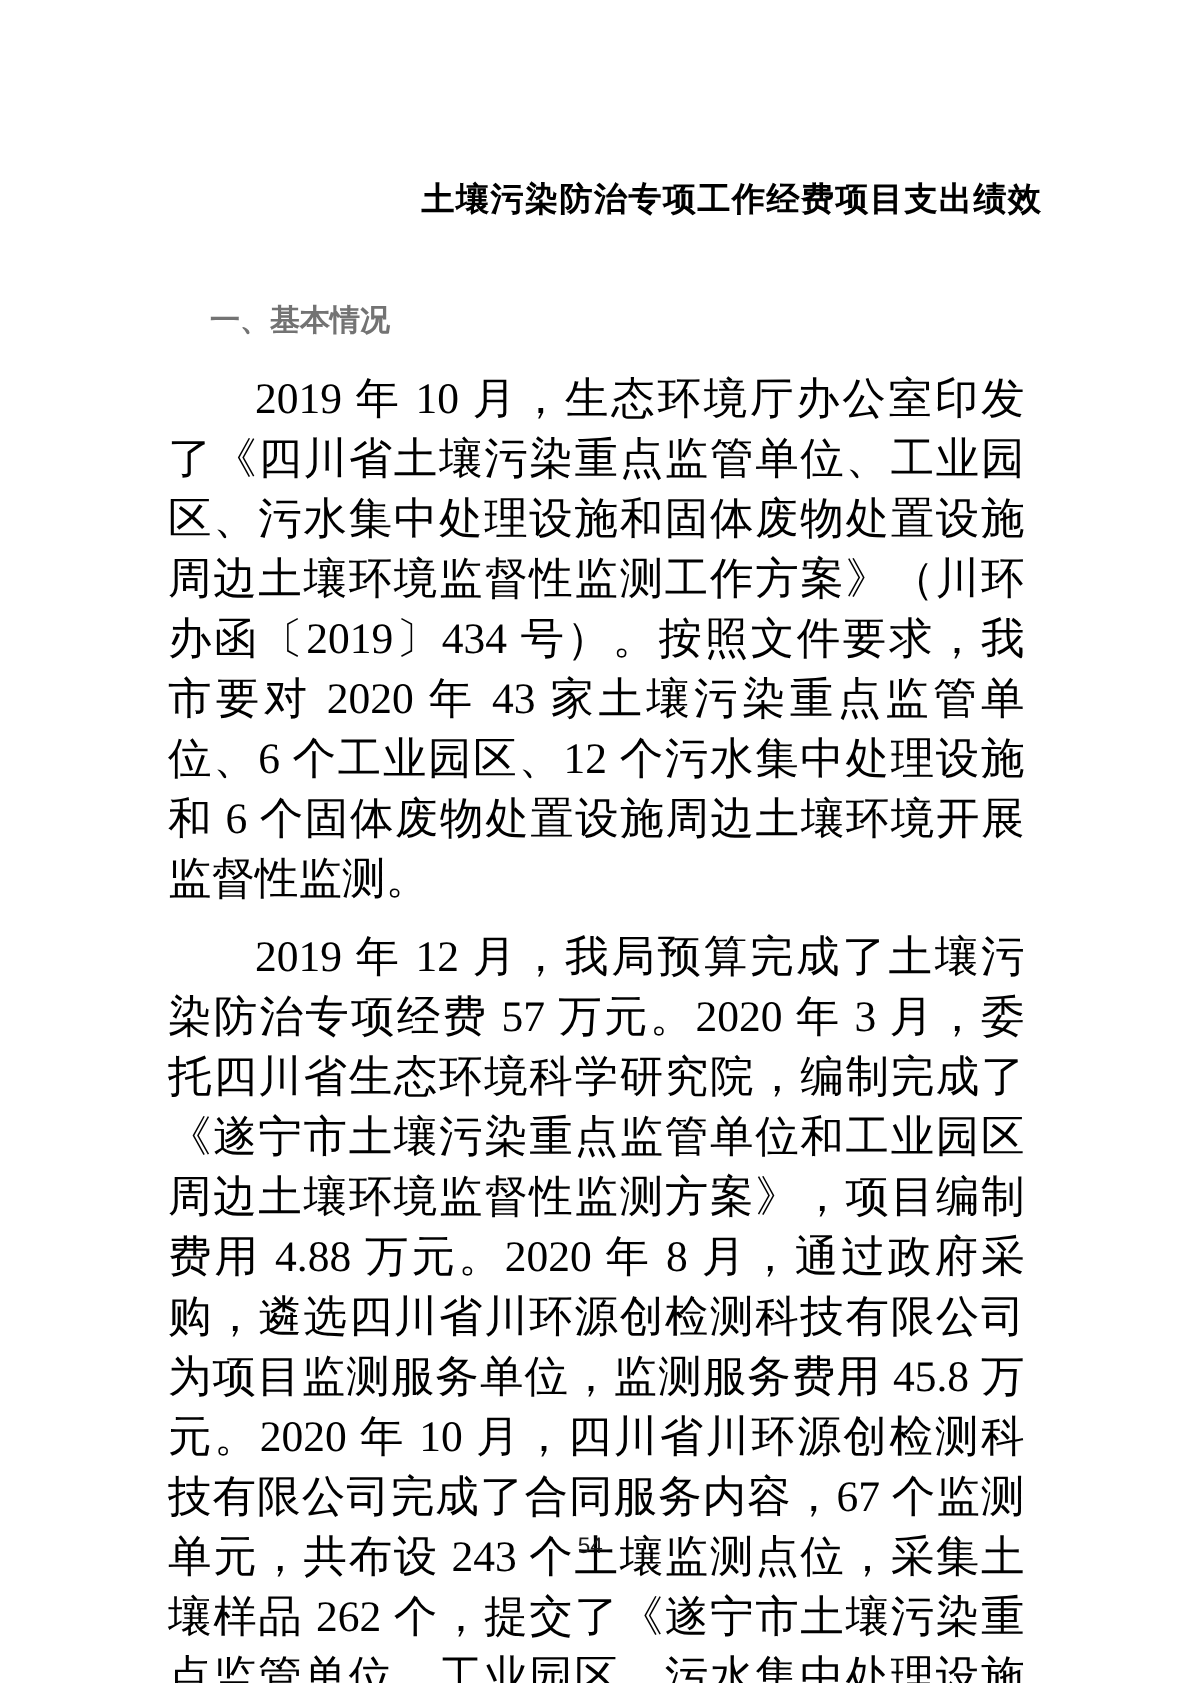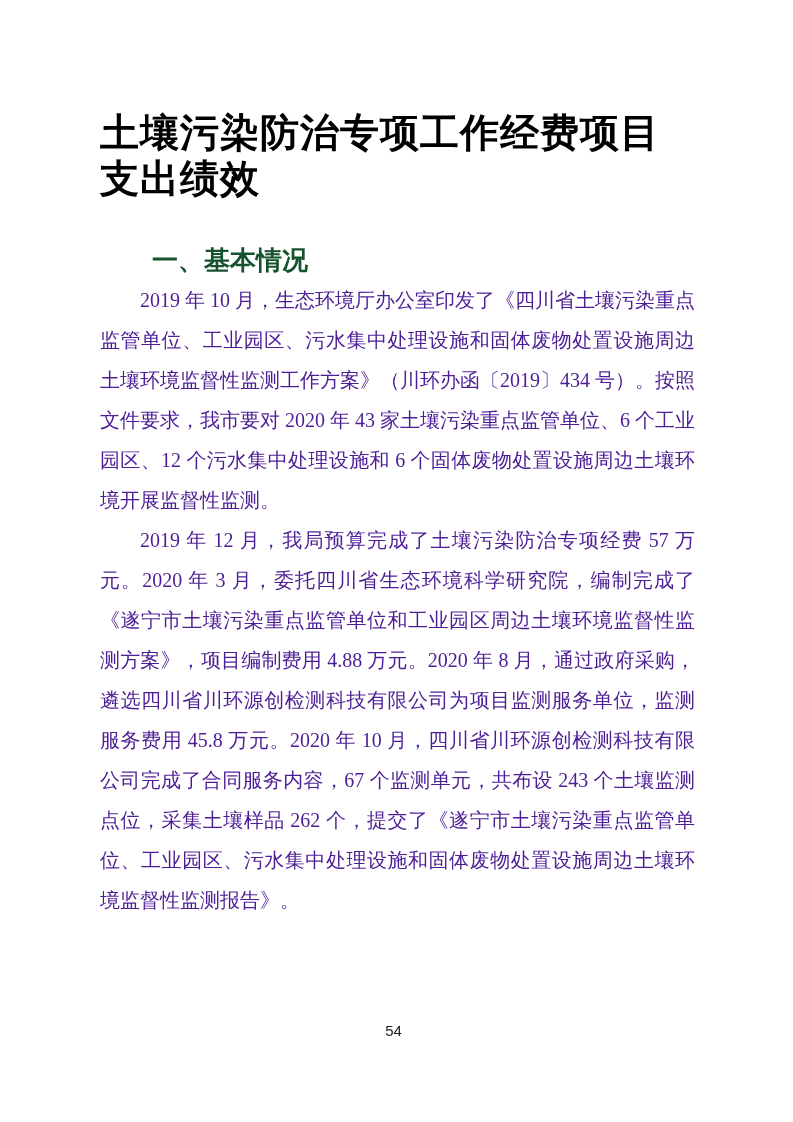--- a/index.html
+++ b/index.html
@@ -11,49 +11,49 @@
     position: relative;
     width: 793px;
     height: 1122px;
     background: #ffffff;
     box-sizing: border-box;
     padding: 110px 98px 0 100px;
     overflow: hidden;
     color: #000000;
   }
   .doc-title {
-    text-align: left;
+    text-align: right;
     font-family: "Liberation Sans", sans-serif;
     font-weight: bold;
-    font-size: 39px;
+    font-size: 22px;
     line-height: 46px;
     letter-spacing: 1px;
     color: #000000;
     margin: 0 0 38px 0;
   }
   .doc-body {
     width: 595px;
   }
   .sec-heading {
     font-family: "Liberation Sans", sans-serif;
     font-weight: bold;
-    font-size: 26px;
-    line-height: 40px;
-    margin: 0;
-    text-indent: 2em;
-    color: #14532d;
-  }
-  .para {
-    font-family: "Liberation Serif", serif;
     font-size: 20px;
     line-height: 40px;
     margin: 0;
     text-indent: 2em;
+    color: #737373;
+  }
+  .para {
+    font-family: "Liberation Serif", serif;
+    font-size: 29px;
+    line-height: 40px;
+    margin: 12px;
+    text-indent: 2em;
     text-align: justify;
-    color: #4c1d95;
+    color: #000000;
   }
   .page-number {
     position: absolute;
     left: 0;
     right: 6px;
     top: 1022px;
     text-align: center;
     font-family: "Liberation Sans", sans-serif;
     font-size: 15px;
     color: #1a1a1a;

